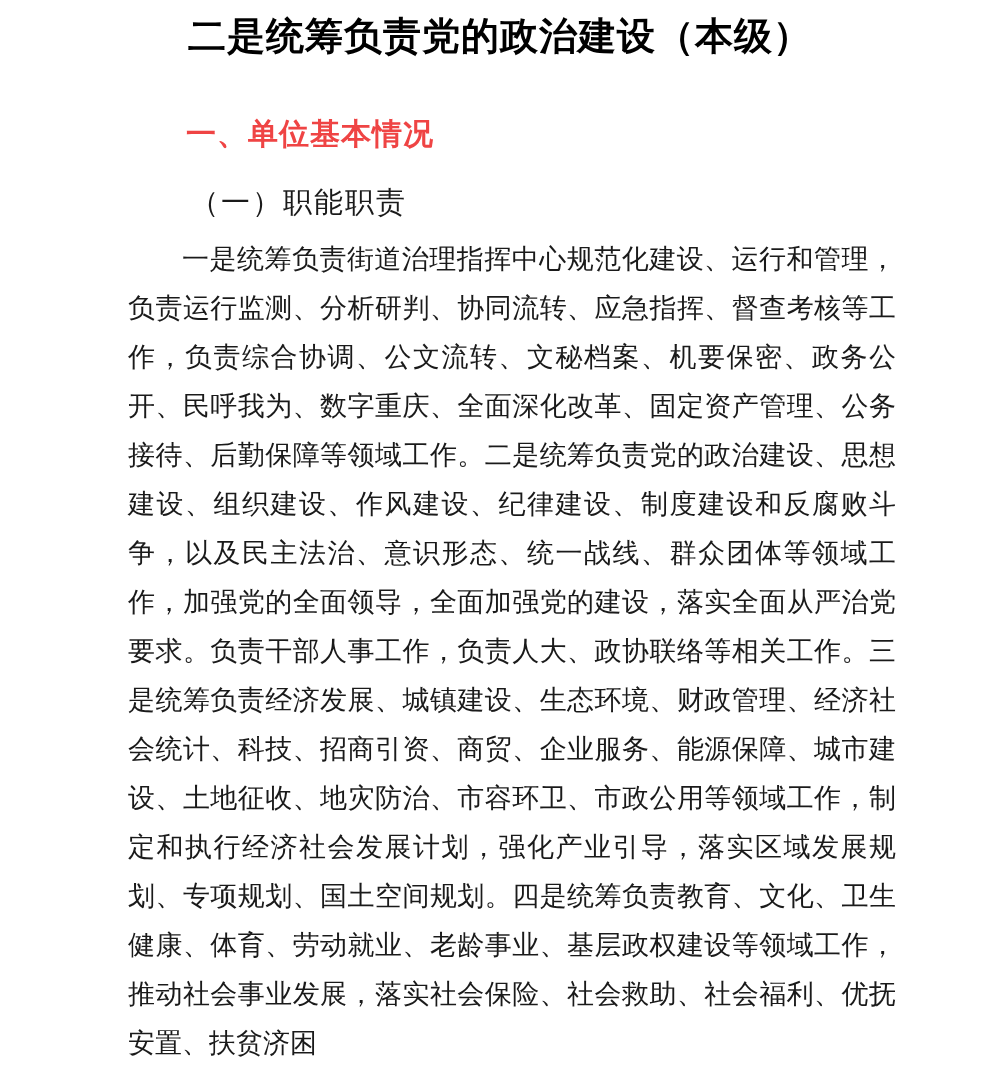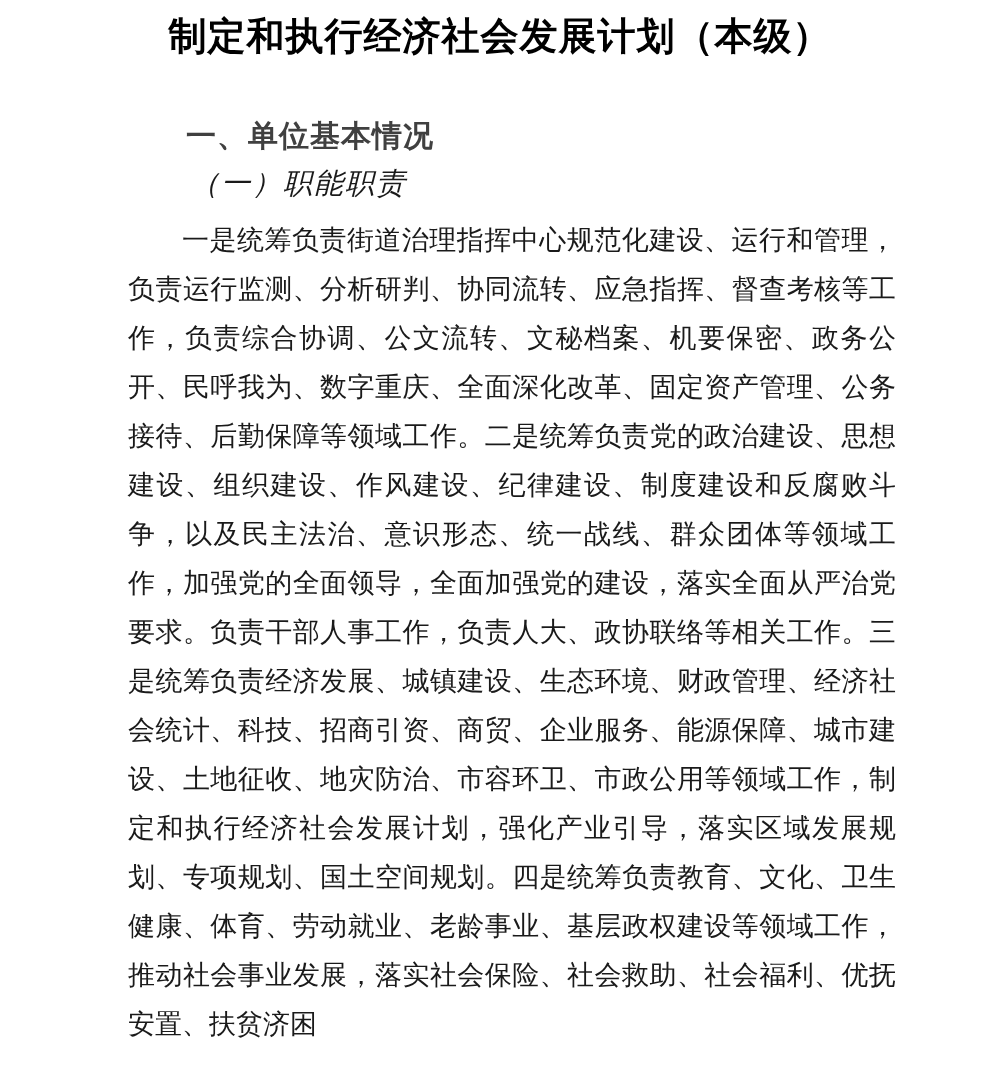--- a/index.html
+++ b/index.html
@@ -27,57 +27,56 @@
     line-height: 53px;
     color: #000000;
     letter-spacing: 1px;
   }
   .title-line {
     display: block;
     white-space: nowrap;
   }
   .section-heading {
     margin: 56px 0 0 186px;
-    font-family: Liberation Sans, sans-serif;
+    font-family: Liberation Mono, monospace;
     font-weight: bold;
     font-size: 30px;
     line-height: 34px;
-    color: #404040;
+    color: #ef4444;
     letter-spacing: 1px;
   }
   .subsection-heading {
-    margin: 13px 0 0 190px;
+    margin: 32px 0 0 190px;
     font-family: "Liberation Serif", serif;
     font-weight: normal;
     font-size: 29px;
     line-height: 34px;
     color: #1a1a1a;
     letter-spacing: 2px;
-    font-style: italic;
   }
   .body-paragraph {
     margin: 16px 0 0 128px;
     width: 768px;
     font-family: "Liberation Serif", serif;
     font-weight: normal;
     font-size: 27px;
     line-height: 49px;
     color: #1a1a1a;
     text-align: justify;
     text-justify: inter-ideograph;
     text-indent: 54px;
   }
 </style>
 </head>
 <body>
 
 <div class="page">
 
   <h1 class="doc-title">
-    <span class="title-line">制定和执行经济社会发展计划（本级）</span>
+    <span class="title-line">二是统筹负责党的政治建设（本级）</span>
   </h1>
 
   <h2 class="section-heading">一、单位基本情况</h2>
 
   <h3 class="subsection-heading">（一）职能职责</h3>
 
   <p class="body-paragraph">一是统筹负责街道治理指挥中心规范化建设、运行和管理，负责运行监测、分析研判、协同流转、应急指挥、督查考核等工作，负责综合协调、公文流转、文秘档案、机要保密、政务公开、民呼我为、数字重庆、全面深化改革、固定资产管理、公务接待、后勤保障等领域工作。二是统筹负责党的政治建设、思想建设、组织建设、作风建设、纪律建设、制度建设和反腐败斗争，以及民主法治、意识形态、统一战线、群众团体等领域工作，加强党的全面领导，全面加强党的建设，落实全面从严治党要求。负责干部人事工作，负责人大、政协联络等相关工作。三是统筹负责经济发展、城镇建设、生态环境、财政管理、经济社会统计、科技、招商引资、商贸、企业服务、能源保障、城市建设、土地征收、地灾防治、市容环卫、市政公用等领域工作，制定和执行经济社会发展计划，强化产业引导，落实区域发展规划、专项规划、国土空间规划。四是统筹负责教育、文化、卫生健康、体育、劳动就业、老龄事业、基层政权建设等领域工作，推动社会事业发展，落实社会保险、社会救助、社会福利、优抚安置、扶贫济困</p>
 
 </div>
 

